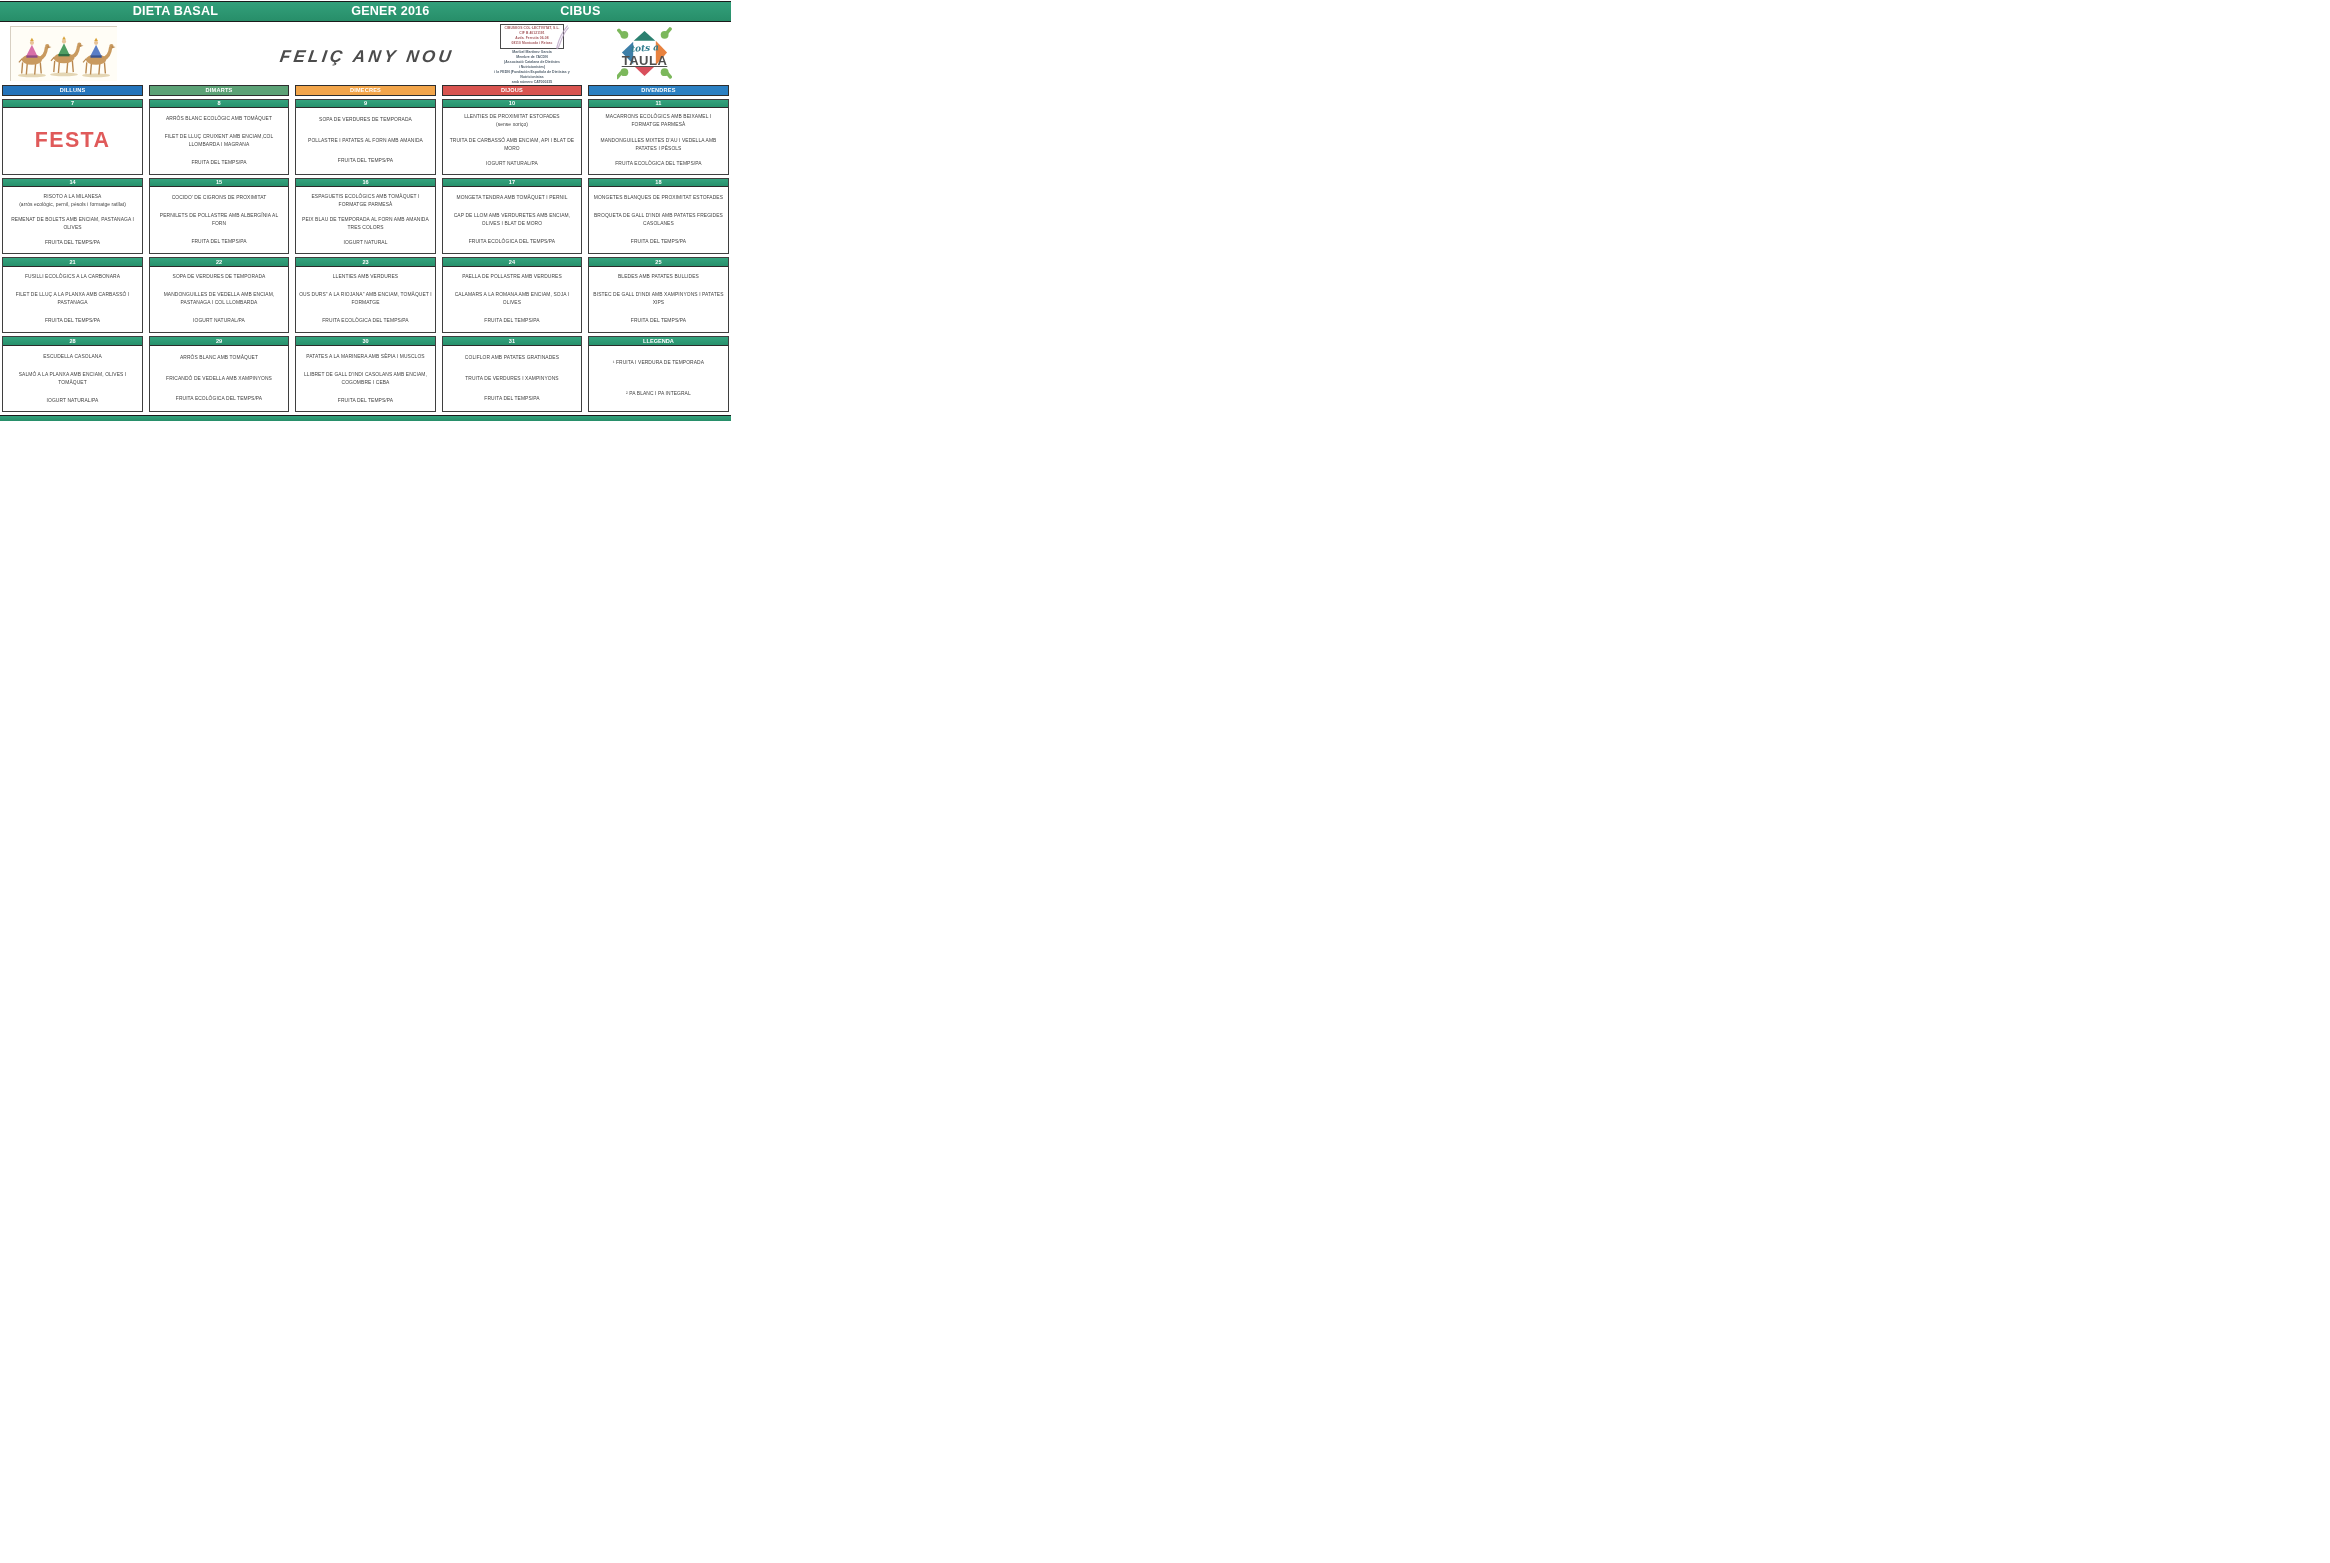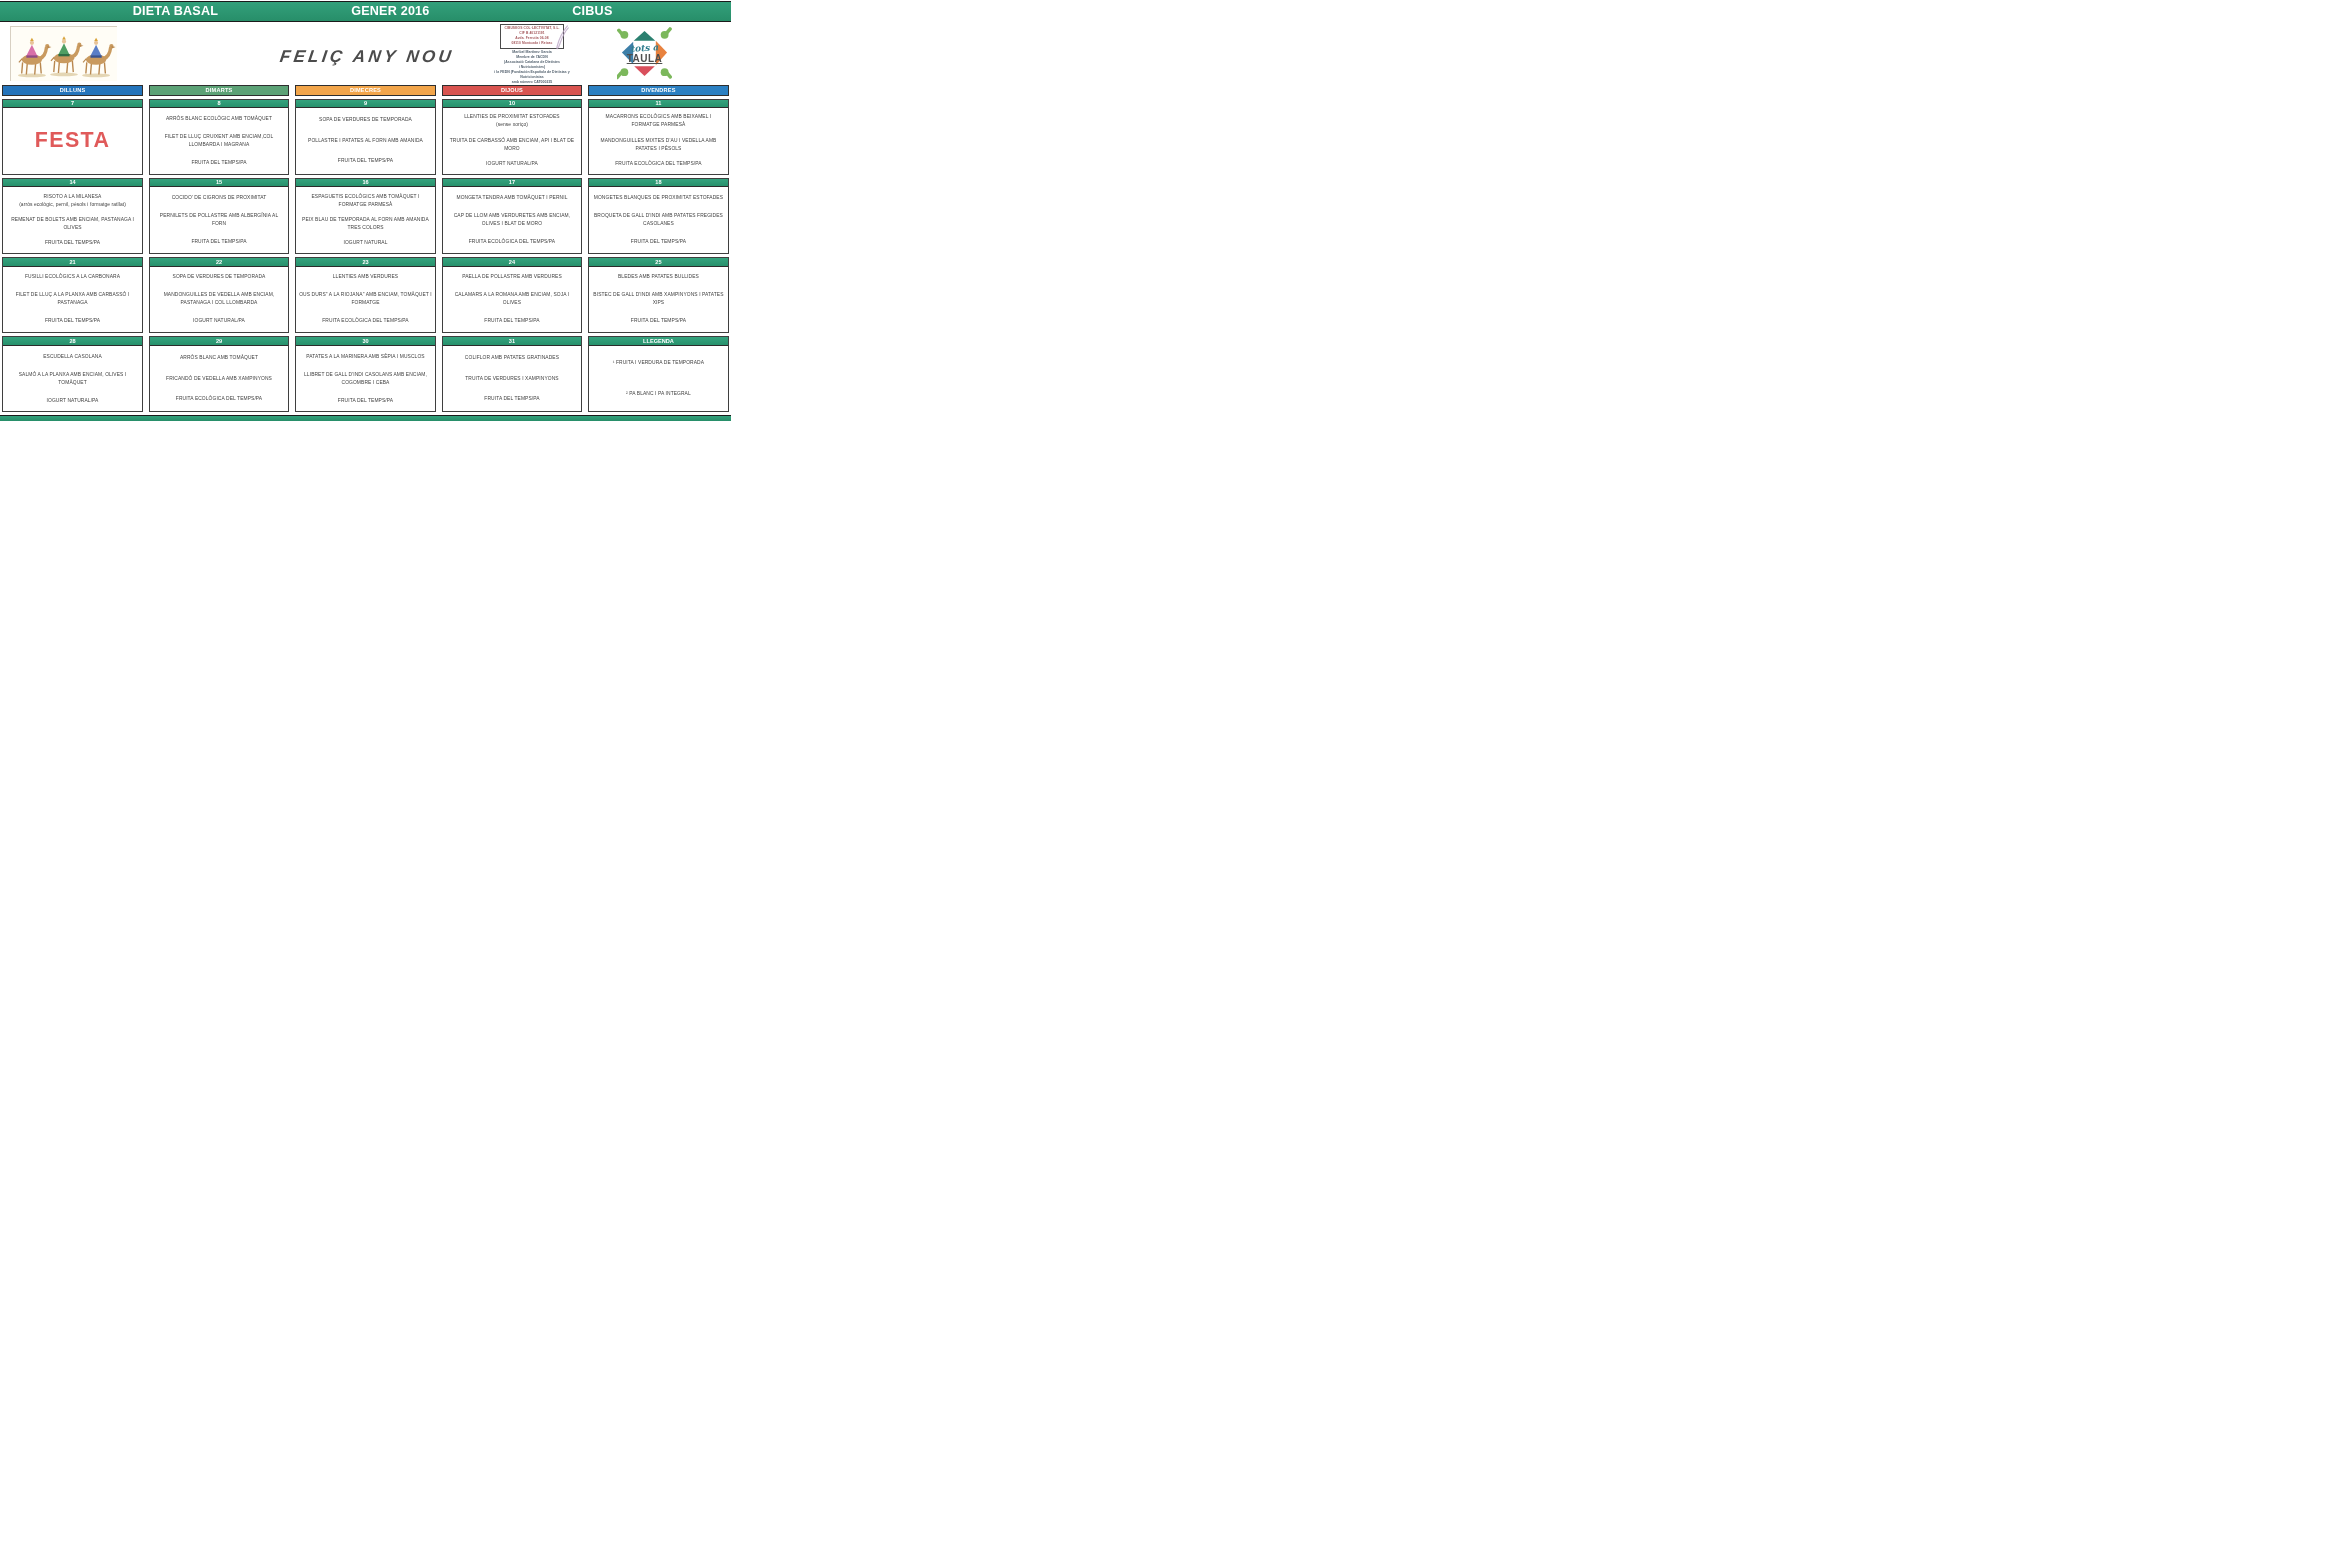--- a/index.html
+++ b/index.html
@@ -10,21 +10,21 @@
     position:relative;height:19.6px;margin:0.5px 0 0 0;
     background:linear-gradient(#33a07b,#278e69);
     border-top:1.4px solid #1b1b1b;border-bottom:1.4px solid #1b1b1b;
   }
   .top-bar .bar-title{
     position:absolute;top:50%;transform:translate(-50%,-52%);
     color:#fff;font-weight:bold;font-size:12.6px;letter-spacing:0.2px;white-space:nowrap;
   }
   .bar-title.t1{left:24%;}
   .bar-title.t2{left:53.4%;}
-  .bar-title.t3{left:79.4%;margin-left:12px;}
+  .bar-title.t3{left:79.4%;}
 
   
   .banner{position:relative;height:62px;background:#fff;}
 
   .kings{
     position:absolute;left:9.8px;top:3.7px;width:107px;height:55px;
     border:0.5px solid #d8d0c2;background:#fffdf8;box-sizing:border-box;
   }
   .greeting{
     position:absolute;left:50.2%;top:25px;transform:translateX(-50%) skewX(-8deg);
@@ -43,21 +43,21 @@
 
   .logo{position:absolute;left:617px;top:4.7px;width:55px;height:53px;}
   .logo svg{position:absolute;inset:0;}
   .logo-script{
     position:absolute;left:50%;top:16px;transform:translateX(-50%) rotate(-3deg);
     font-family:"DejaVu Serif",serif;font-style:italic;font-weight:bold;
     color:#2f7d8e;font-size:8.9px;white-space:nowrap;
   }
   .logo-word{
     position:absolute;left:50%;top:26.6px;transform:translateX(-50%);
-    font-weight:bold;color:#4f4f4f;font-size:10px;letter-spacing:0.5px;text-decoration:underline;
+    font-weight:bold;color:#4f4f4f;font-size:13px;letter-spacing:0.5px;text-decoration:underline;
   }
 
   
   .days-row{
     display:grid;grid-template-columns:repeat(5,1fr);gap:6px;
     padding:0 2.3px;margin-top:0.9px;
   }
   .day-chip{
     border:0.9px solid #2e2e2e;color:#fff;font-weight:bold;font-size:5.6px;
     text-align:center;padding:1.4px 0;letter-spacing:0.2px;

